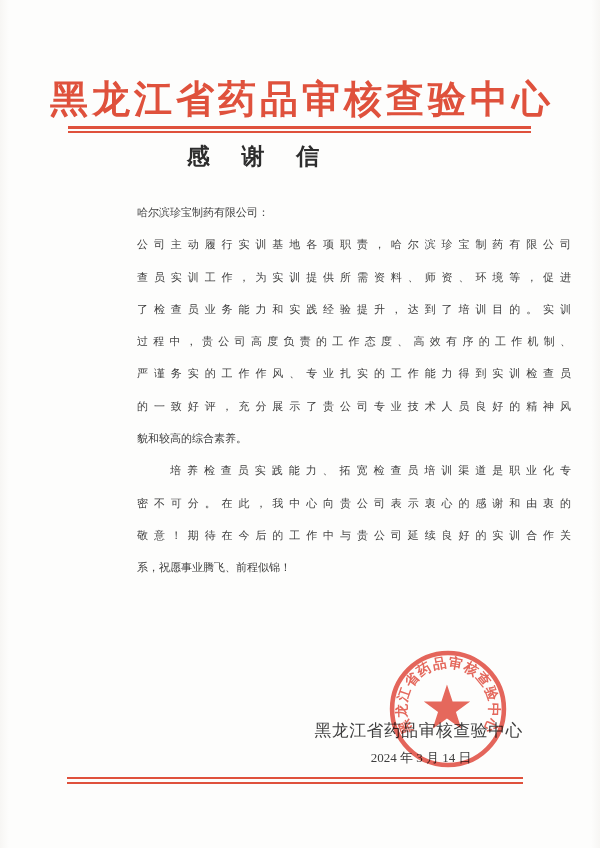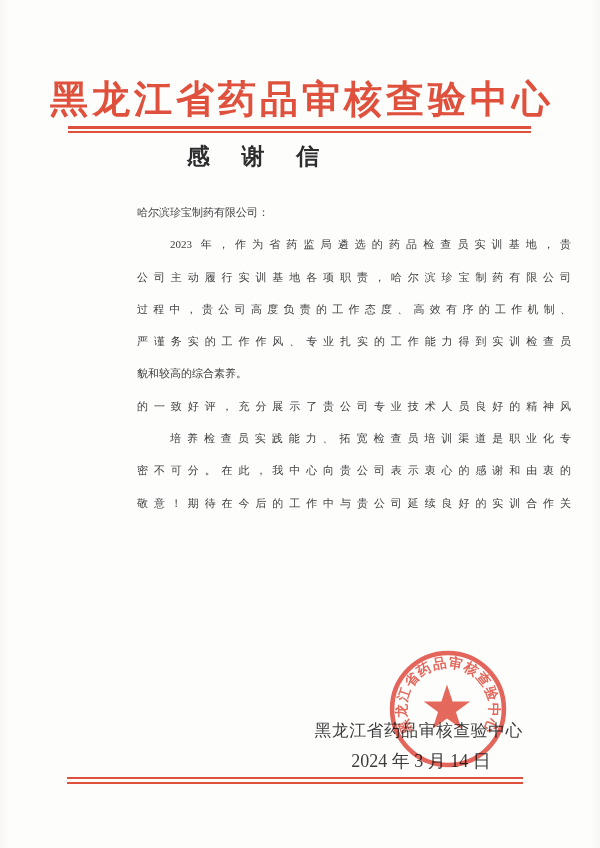--- a/index.html
+++ b/index.html
@@ -37,21 +37,21 @@
   .bline.last { text-align-last:left; }
   .bline.indent { text-indent:33px; }
   .salutation { text-align:left; }
 
   .signature {
     position:absolute; top:719px; right:77px;
     font-size:16.8px; letter-spacing:0.6px; color:#3e3e3e; white-space:nowrap;
   }
   .date {
     position:absolute; top:749px; left:321px; width:200px;
-    text-align:center; font-size:18px; color:#3e3e3e; white-space:nowrap;
+    text-align:center; font-size:13px; color:#3e3e3e; white-space:nowrap;
   }
 
   .footer-rule {
     position:absolute; top:777px; left:67px; width:456px; height:3px;
     border-top:2px solid #df513c; border-bottom:2px solid #df513c;
   }
 
   .seal {
     position:absolute; left:387px; top:648px; width:122px; height:122px;
     opacity:0.83; mix-blend-mode:multiply;
@@ -67,29 +67,31 @@
 <div class="page">
 
   <div class="org-title">黑龙江省药品审核查验中心</div>
 
   <div class="header-rule"></div>
 
   <div class="doc-title">感 谢 信</div>
 
   <div class="letter-body">
     <div class="salutation">哈尔滨珍宝制药有限公司：</div>
-    <div class="bline indent">2023 年，作为省药监局遴选的药品检查员实训基地，贵</div>
     <div class="bline">公司主动履行实训基地各项职责，哈尔滨珍宝制药有限公司</div>
+    <div class="bline">查员实训工作，为实训提供所需资料、师资、环境等，促进</div>
+    <div class="bline">了检查员业务能力和实践经验提升，达到了培训目的。实训</div>
     <div class="bline">过程中，贵公司高度负责的工作态度、高效有序的工作机制、</div>
     <div class="bline">严谨务实的工作作风、专业扎实的工作能力得到实训检查员</div>
+    <div class="bline">的一致好评，充分展示了贵公司专业技术人员良好的精神风</div>
     <div class="bline last">貌和较高的综合素养。</div>
-    <div class="bline">的一致好评，充分展示了贵公司专业技术人员良好的精神风</div>
     <div class="bline indent">培养检查员实践能力、拓宽检查员培训渠道是职业化专</div>
     <div class="bline">密不可分。在此，我中心向贵公司表示衷心的感谢和由衷的</div>
     <div class="bline">敬意！期待在今后的工作中与贵公司延续良好的实训合作关</div>
+    <div class="bline last">系，祝愿事业腾飞、前程似锦！</div>
   </div>
 
   <div class="signature">黑龙江省药品审核查验中心</div>
 
   <div class="date">2024 年 3 月 14 日</div>
 
   <svg class="seal" viewBox="0 0 120 120" xmlns="http://www.w3.org/2000/svg">
     <circle cx="60" cy="60" r="55" fill="none" stroke="#e1473a" stroke-width="4.5"></circle>
     <polygon fill="#e24a3c" points="59,36 64.5,52.5 81.8,52.6 67.8,62.9 73.1,79.4 59,69.3 44.9,79.4 50.2,62.9 36.2,52.6 53.5,52.5"></polygon>
     <path id="sealArc" d="M 24.5 80.5 A 41 41 0 1 1 95.5 80.5" fill="none"></path>

